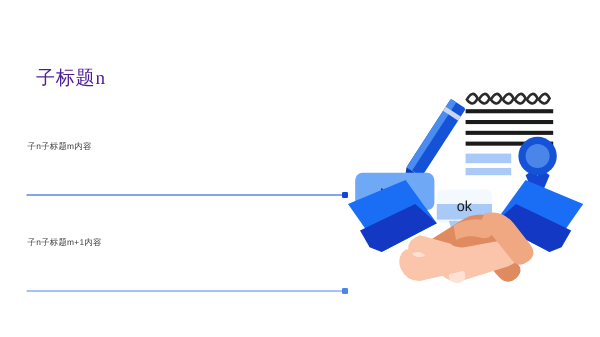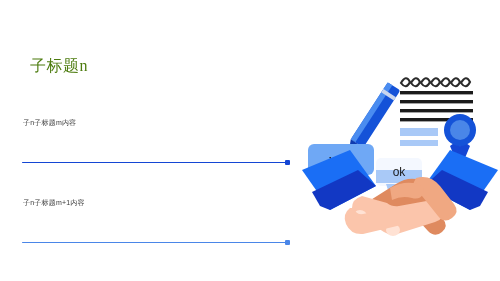--- a/index.html
+++ b/index.html
@@ -22,21 +22,21 @@
   }
 
   
   .slide-title {
     position: absolute;
     left: 30px;
     top: 56px;
     font-family: "Liberation Serif", "DejaVu Serif", serif;
     font-size: 16px;
     line-height: 20px;
-    color: #4d7c0f;
+    color: #4c1d95;
     letter-spacing: 0.5px;
     white-space: nowrap;
     text-align: center;
   }
   .body-text {
     position: absolute;
     left: 23px;
     font-family: "Liberation Sans", "DejaVu Sans", sans-serif;
     font-size: 7px;
     line-height: 10px;
@@ -69,21 +69,21 @@
     right: 0;
     top: 0;
     width: 5px;
     height: 5px;
     border-radius: 1px;
   }
 
   
   #illustration {
     position: absolute;
-    left: 300px;
+    left: 288px;
     top: 58px;
     width: 200px;
     height: 205px;
   }
   #illustration svg { display: block; }
 </style>
 </head>
 <body>
 
 <div id="slide" style="background: rgb(255, 255, 255);">

